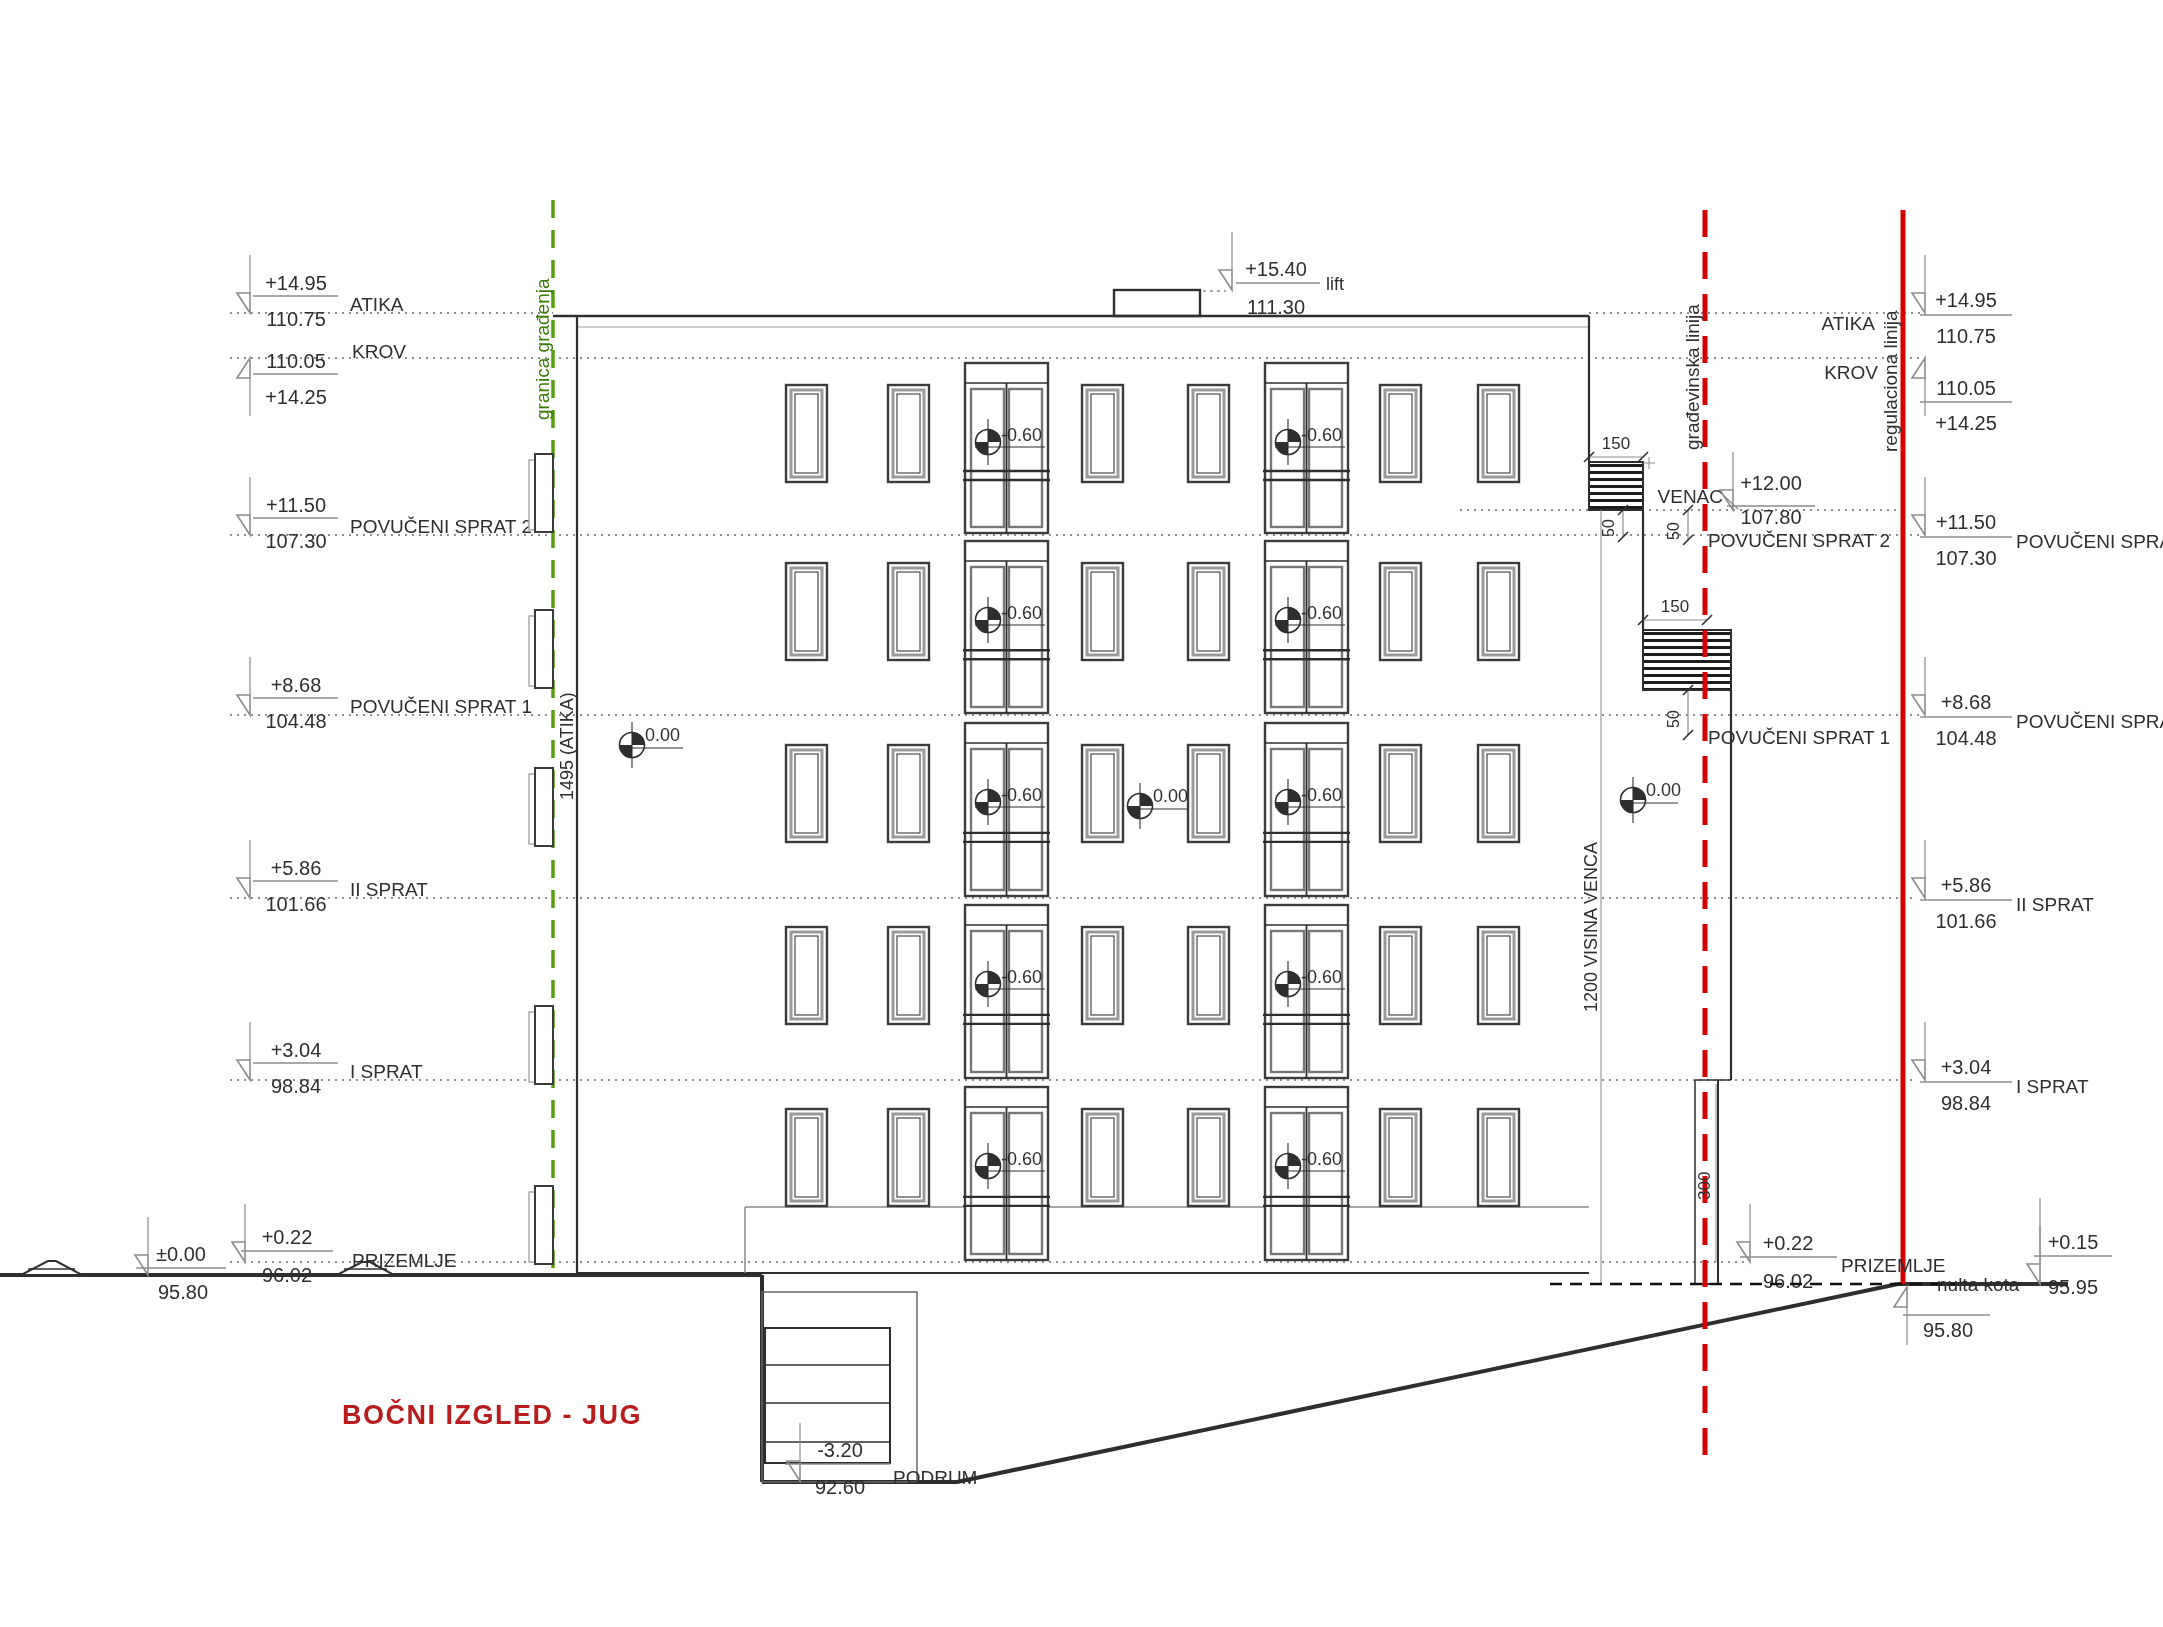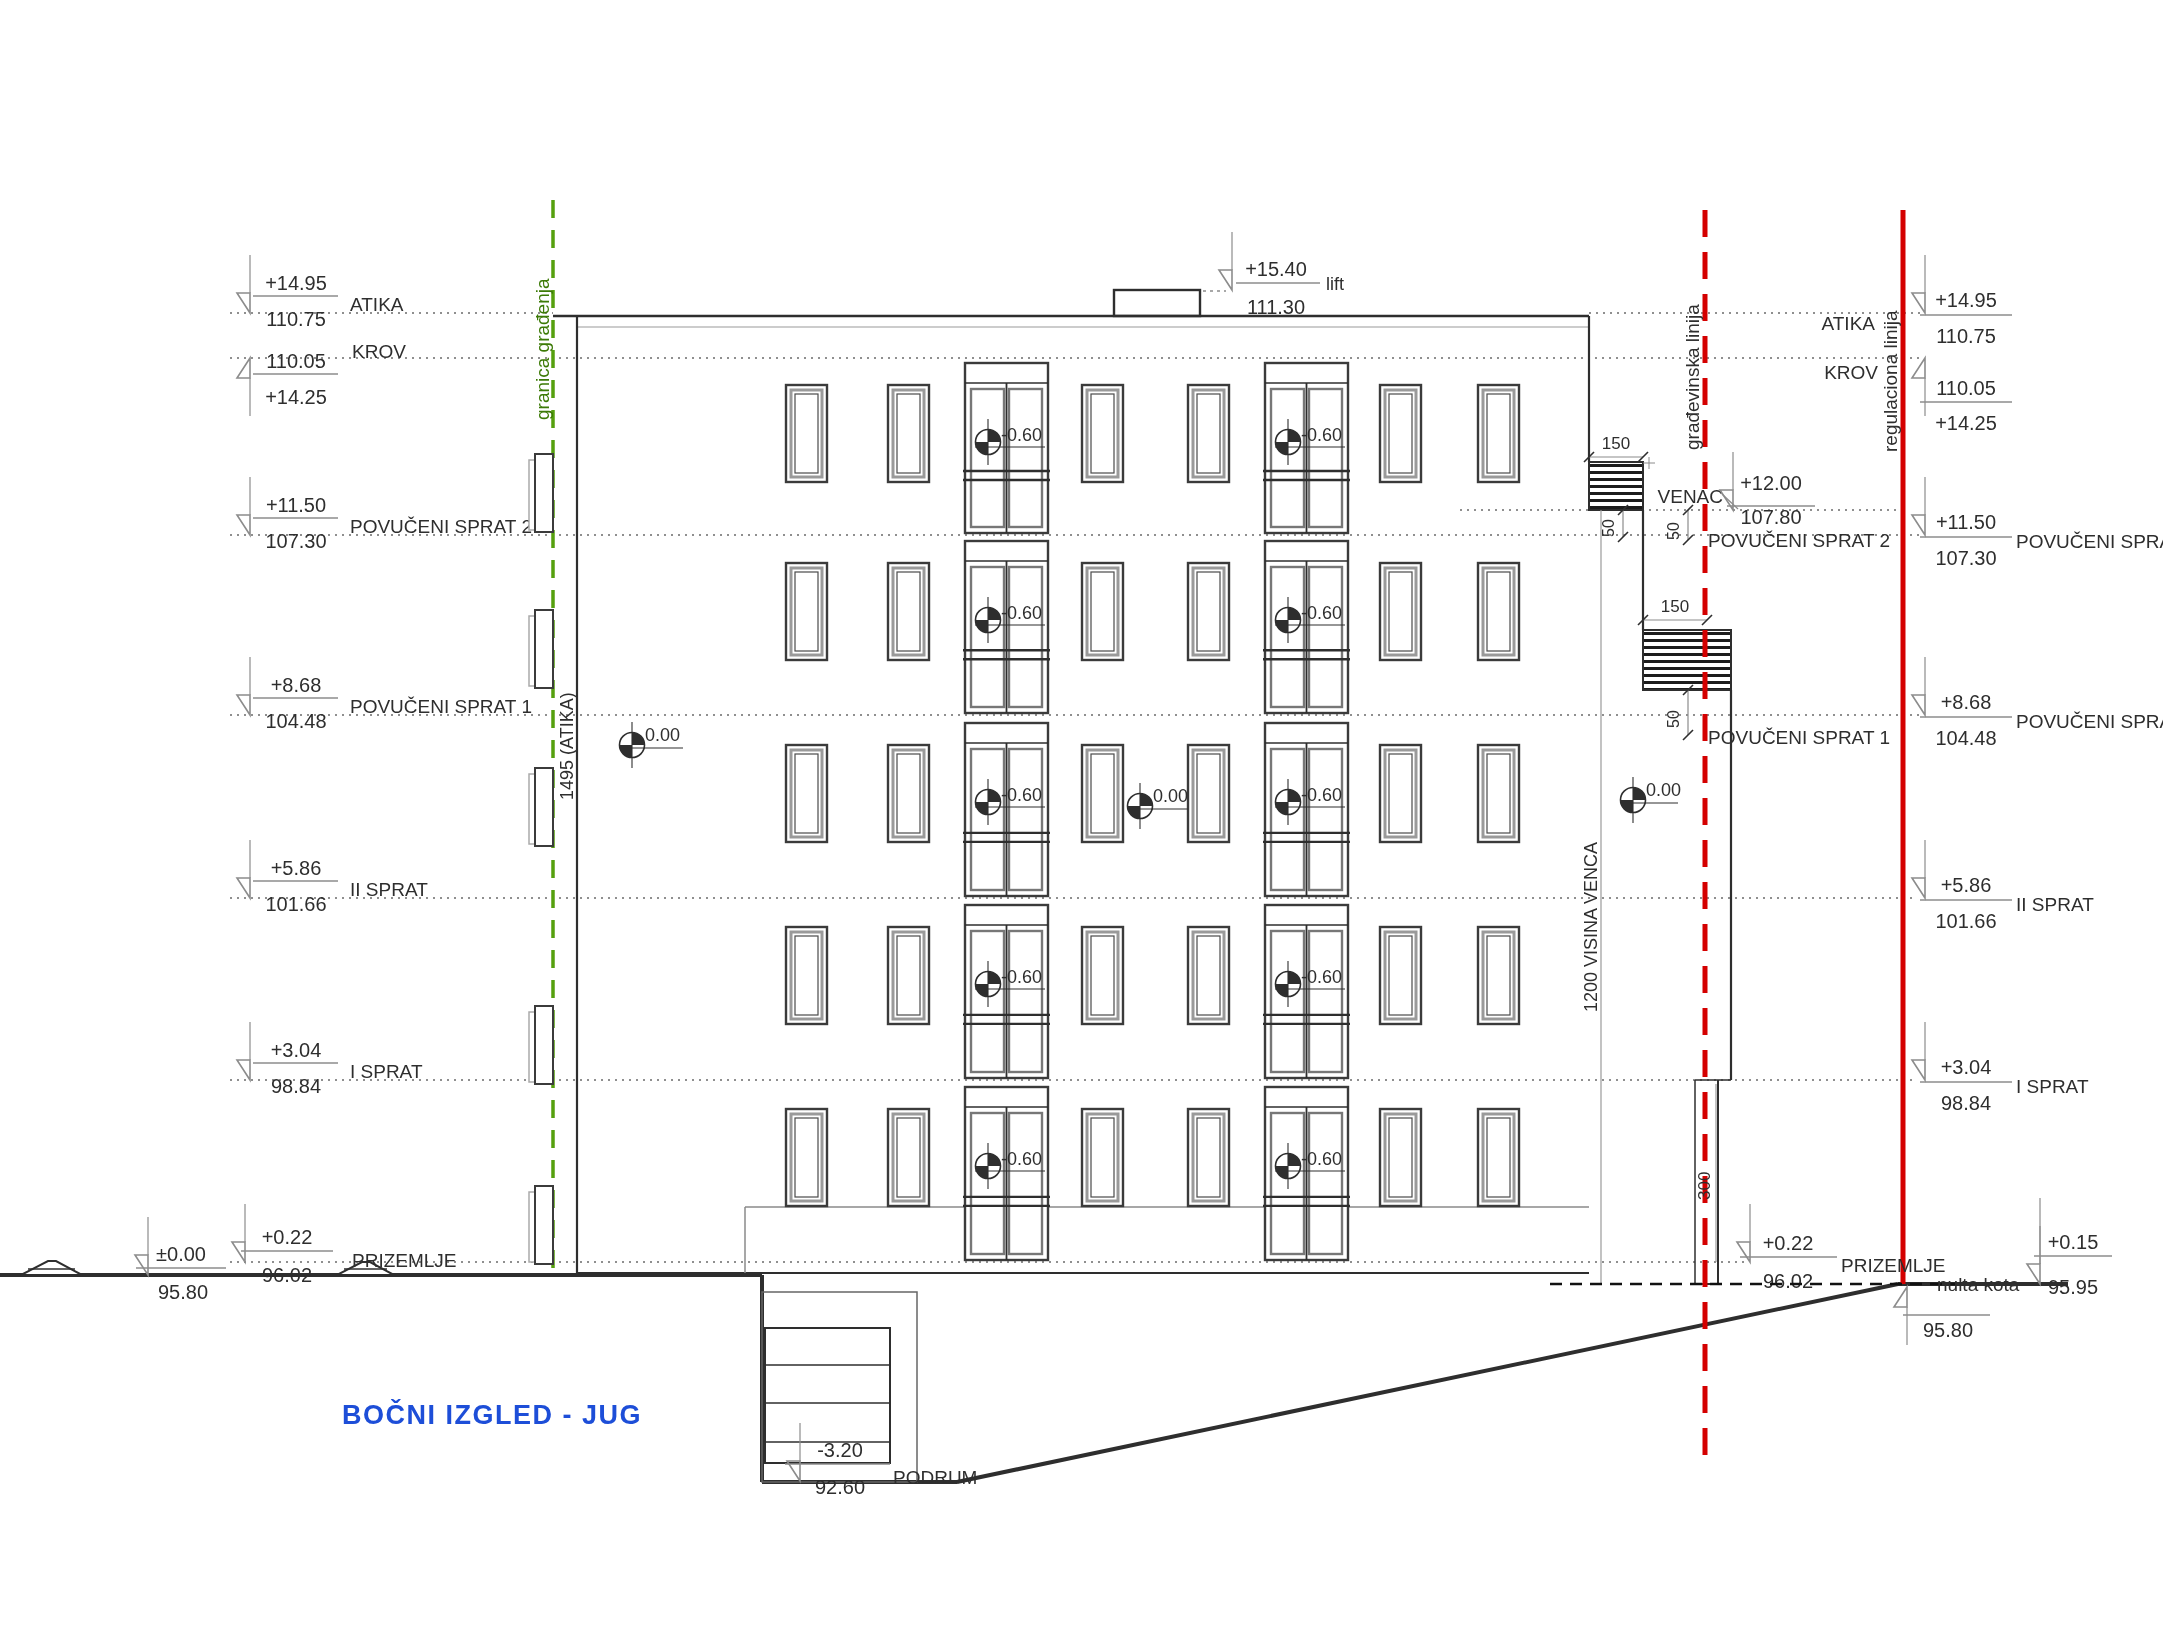--- a/index.html
+++ b/index.html
@@ -1,20 +1,20 @@
 <!DOCTYPE html>
 <html><head>
 <meta charset="utf-8">
 <style>
   html,body{margin:0;padding:0;background:#ffffff;}
   .stage{position:relative;width:2163px;height:1627px;background:#ffffff;
          font-family:"Liberation Sans",sans-serif;overflow:hidden;}
   .stage svg{position:absolute;left:0;top:0;}
   .title{position:absolute;left:342px;top:1400px;font-size:27px;font-weight:600;
-         color:#1d4ed8;letter-spacing:1.5px;white-space:nowrap;}
+         color:#b91c1c;letter-spacing:1.5px;white-space:nowrap;}
   text{font-family:"Liberation Sans",sans-serif;}
 </style>
 </head>
 <body>
 
 <div class="stage">
   <svg width="2163" height="1627" viewBox="0 0 2163 1627">
     <defs>
       <pattern id="hh" patternUnits="userSpaceOnUse" width="10" height="7">
         <rect width="10" height="7" fill="#ffffff"></rect>

